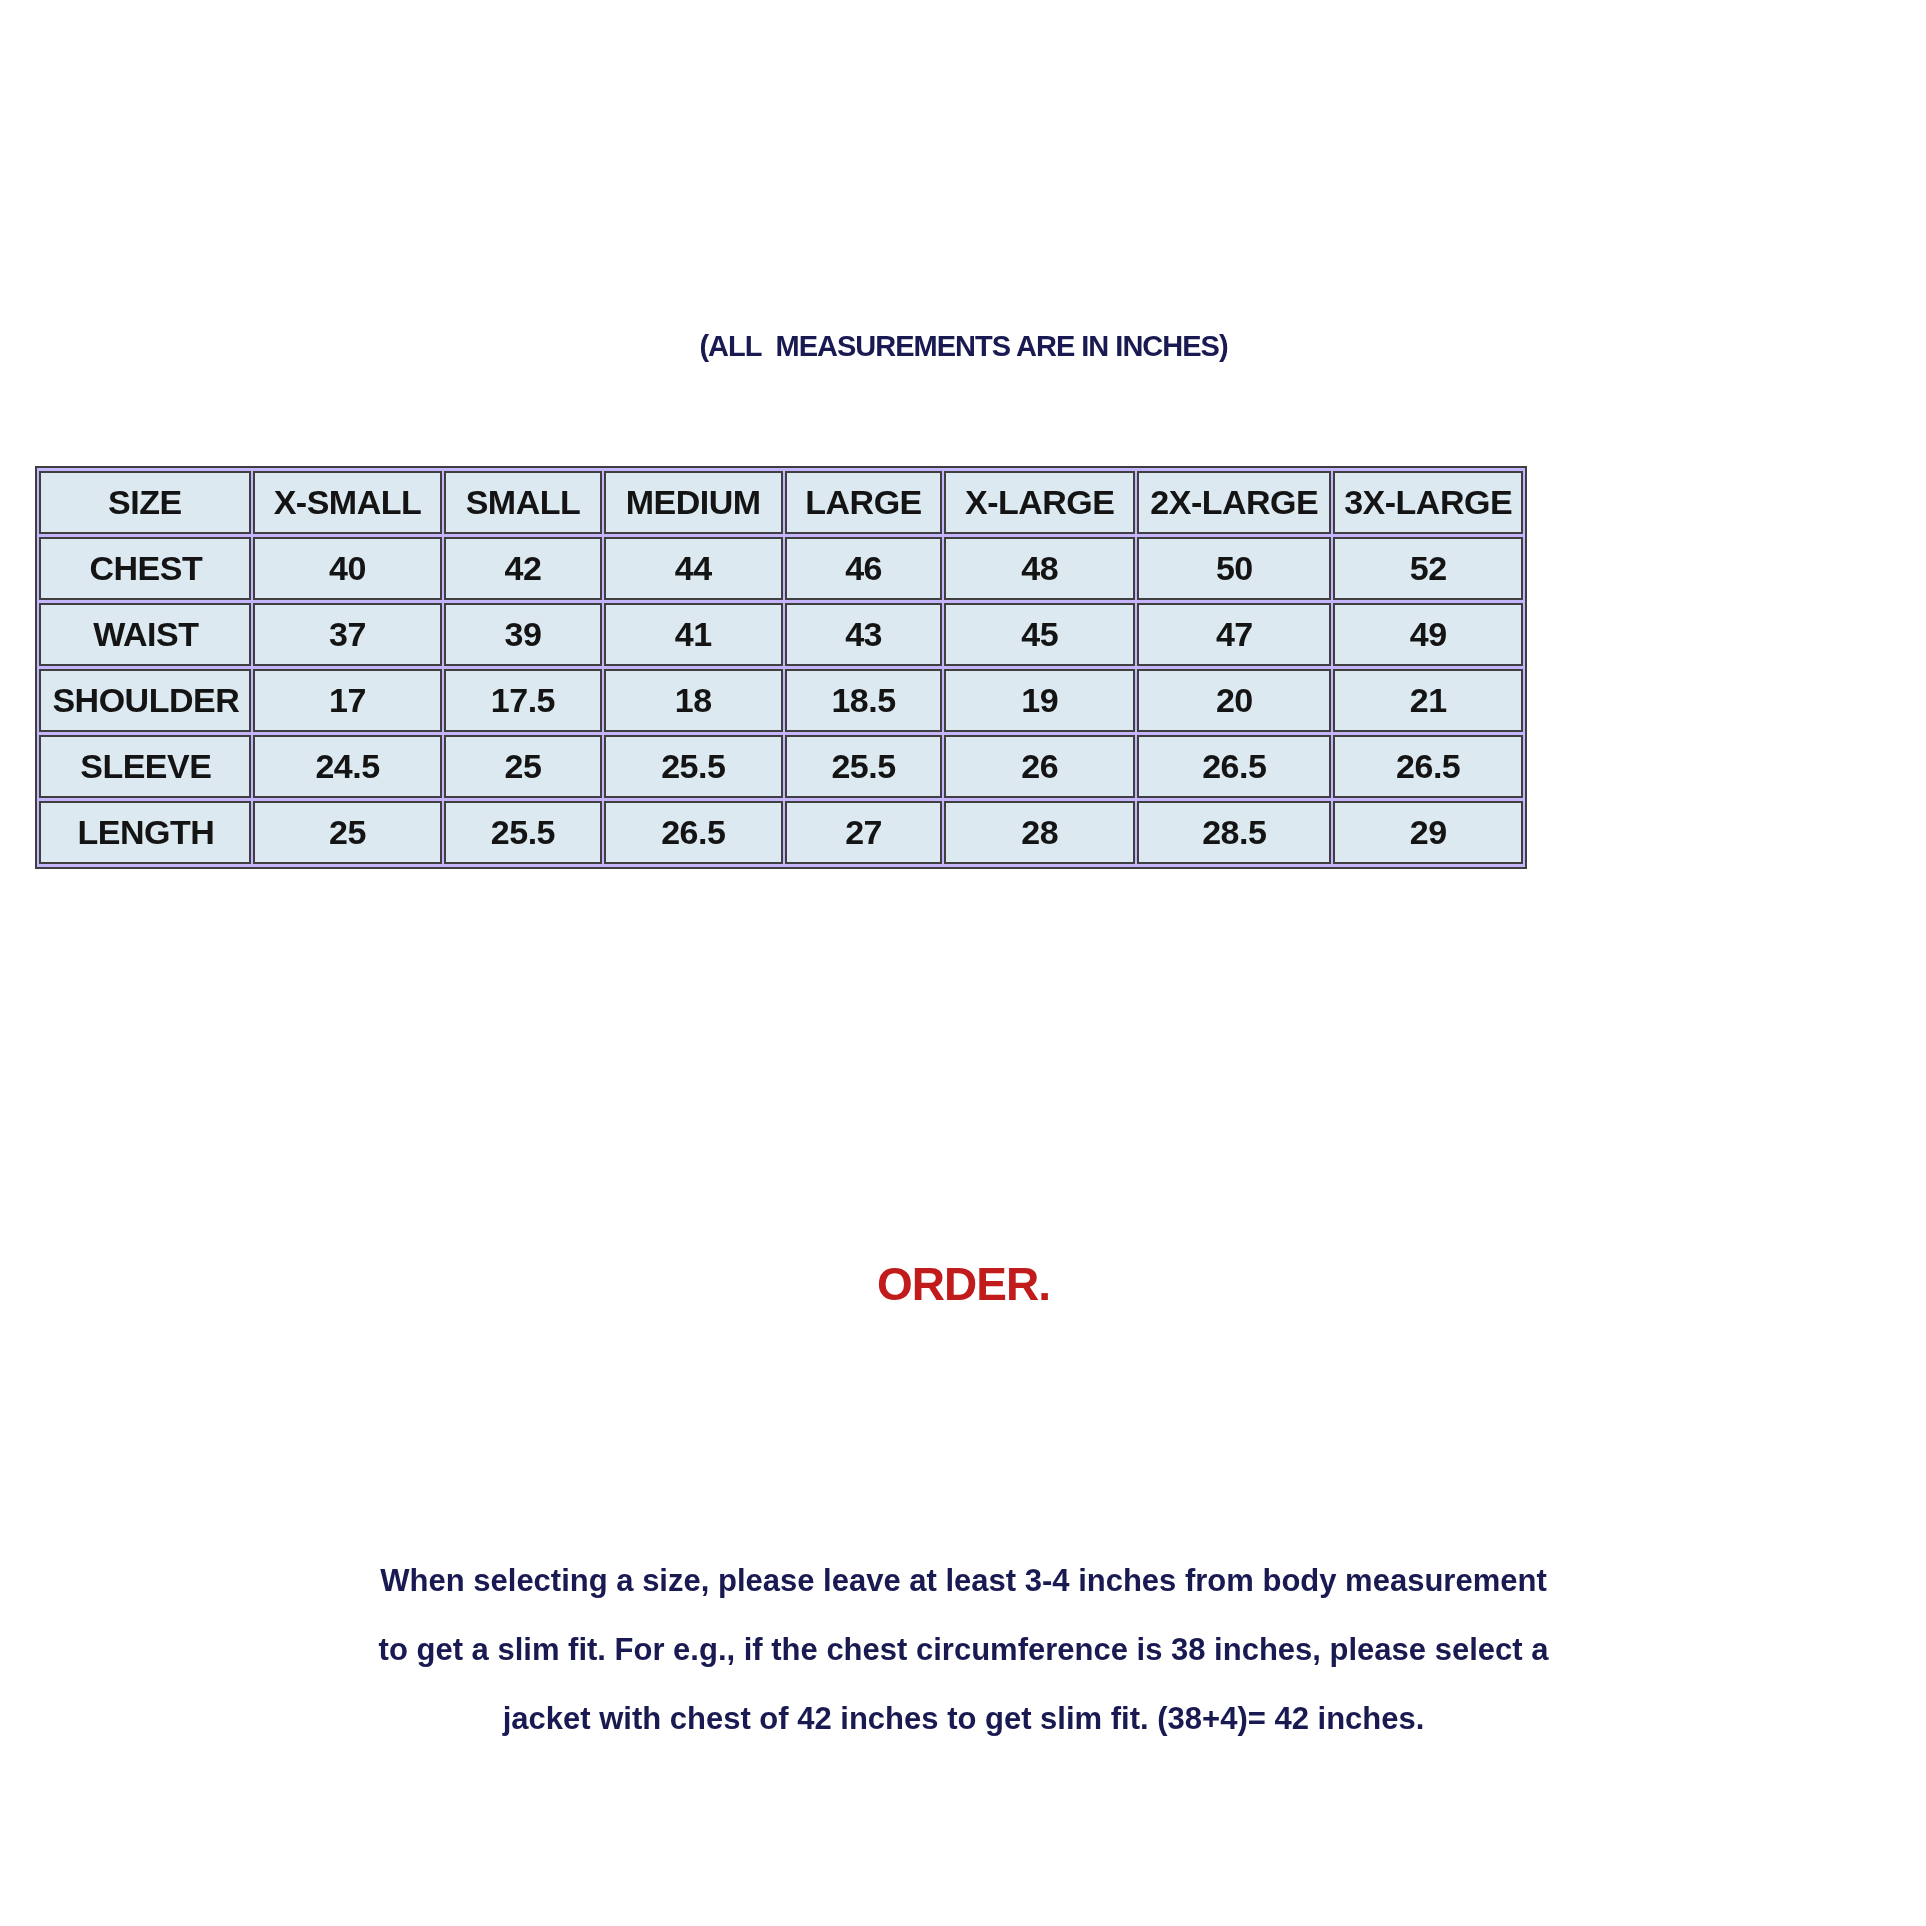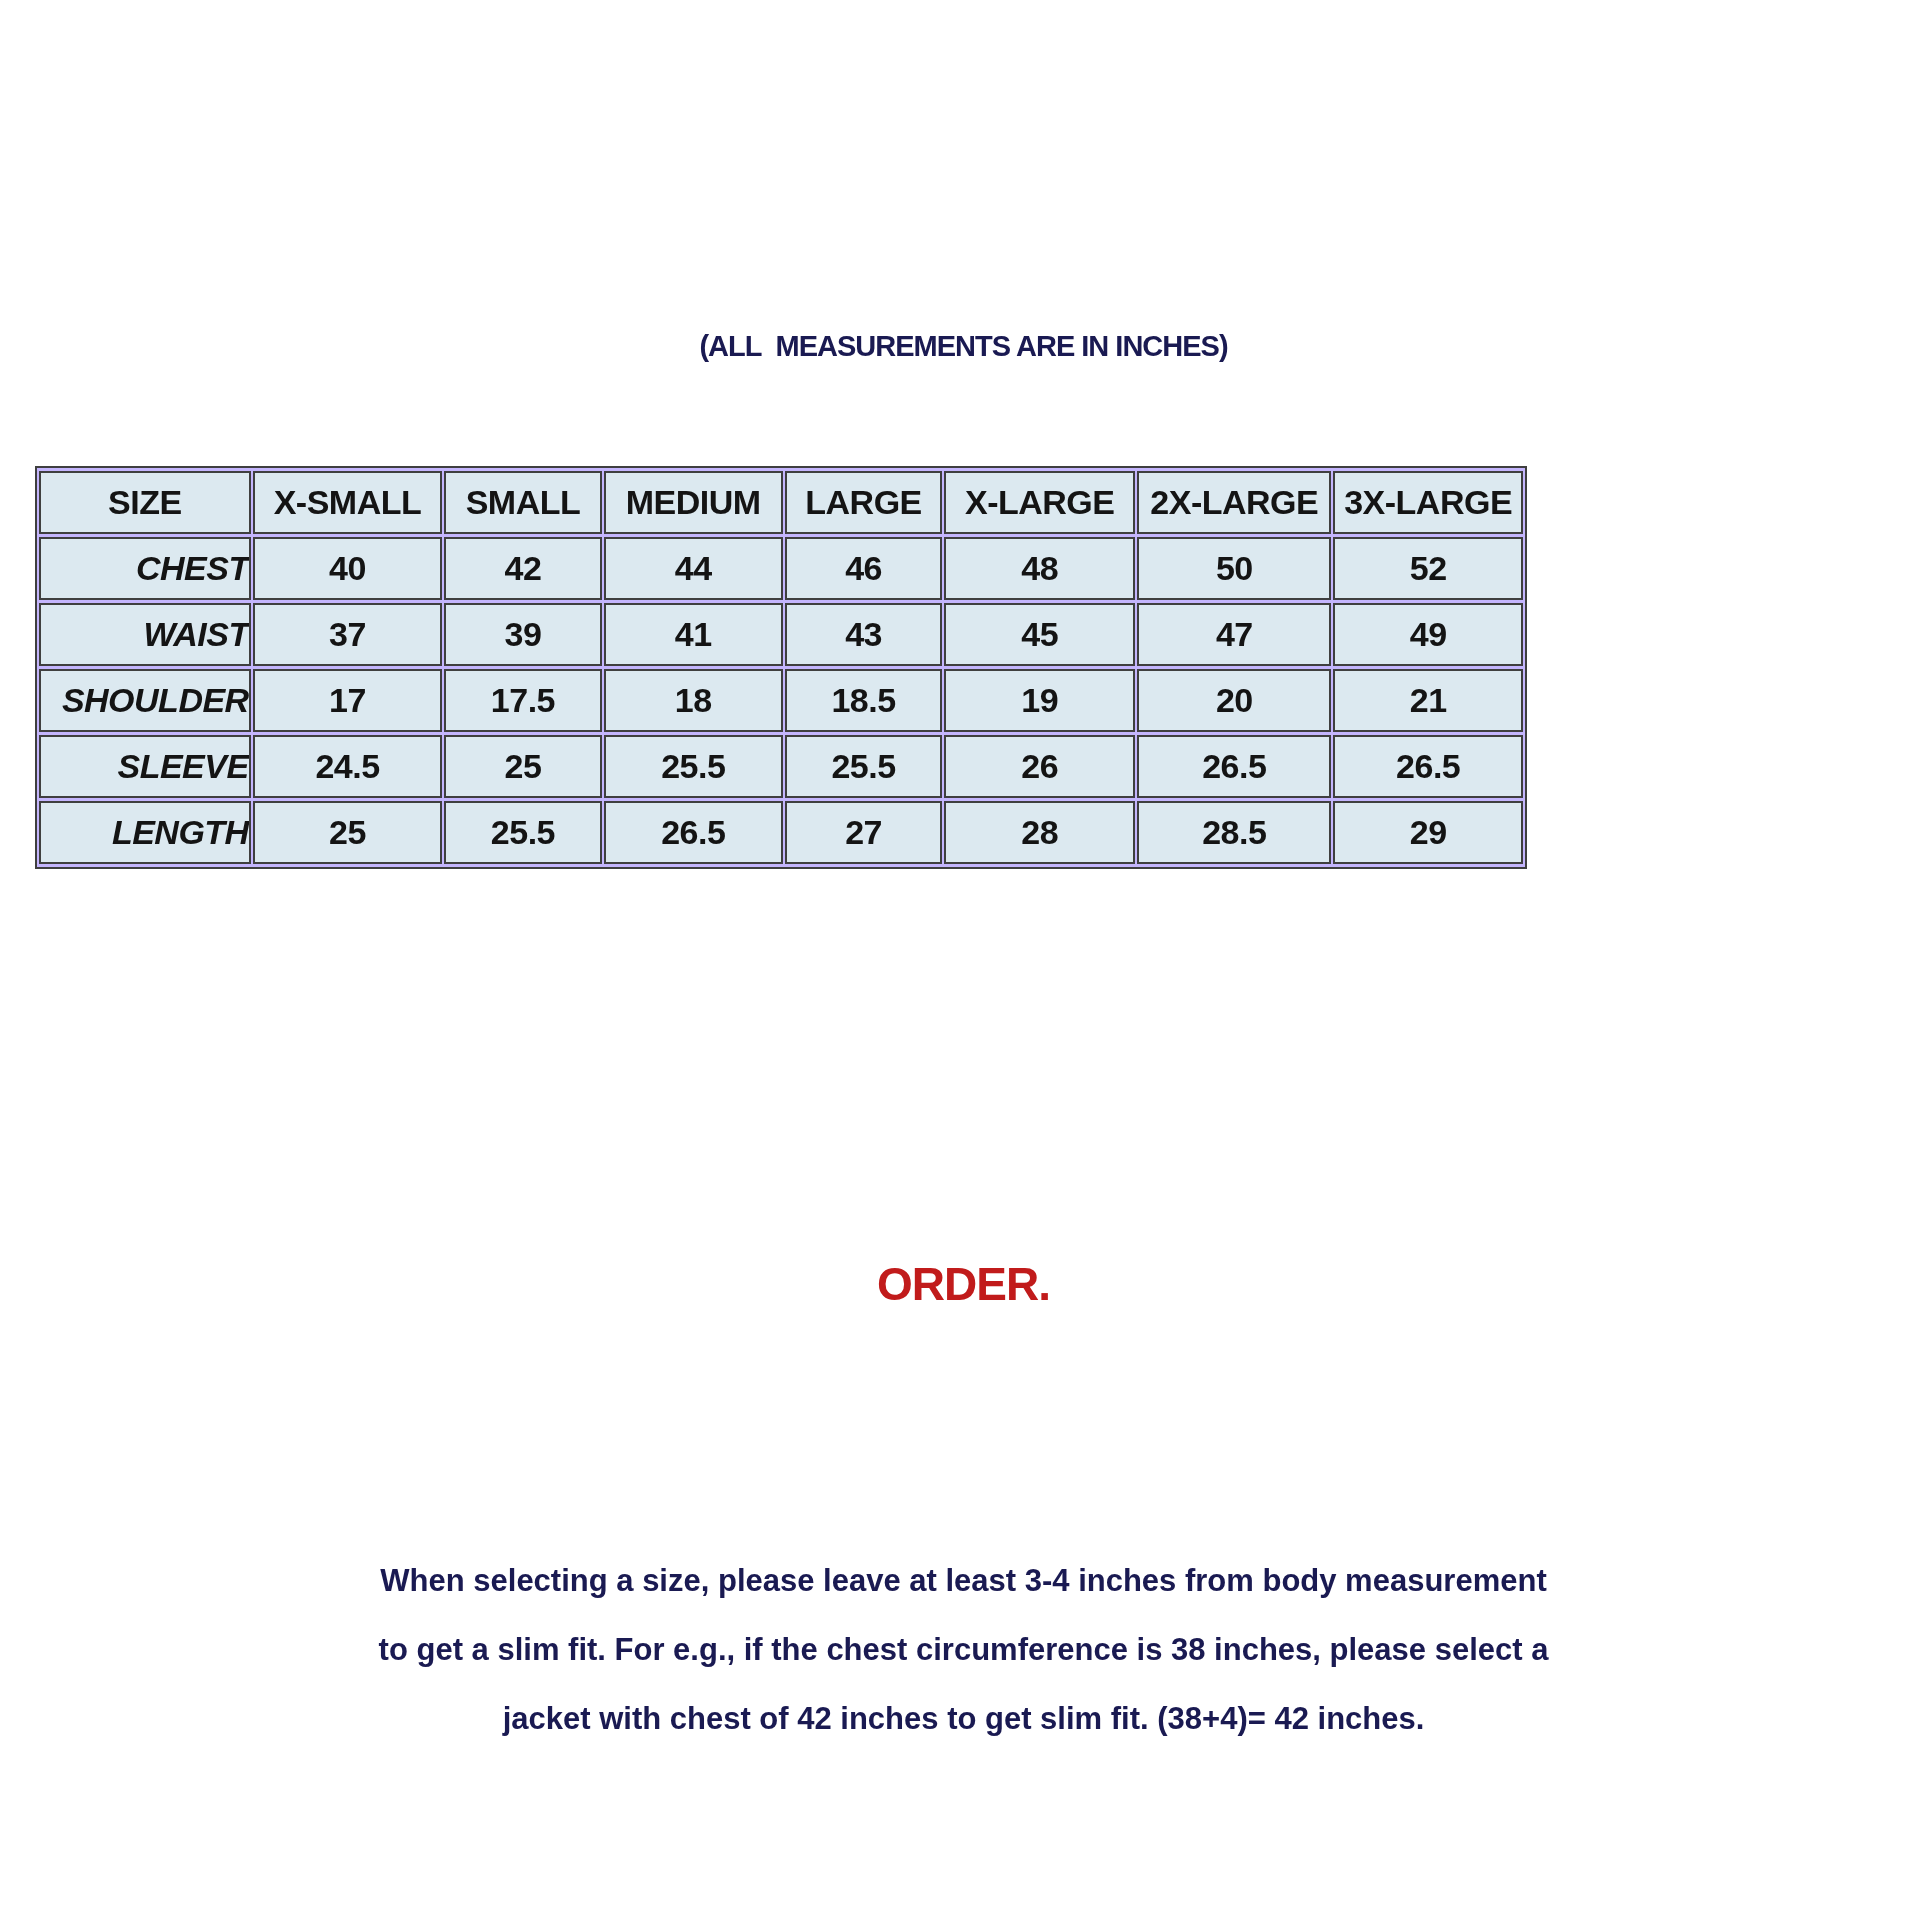--- a/index.html
+++ b/index.html
@@ -40,23 +40,22 @@
     font-size:34px;
     font-weight:bold;
     color:#141414;
     text-align:center;
     padding:0;
     letter-spacing:-0.5px;
     overflow:hidden;
     white-space:nowrap;
   }
   table.chart tbody th{
-    text-align:right;
+    text-align:center;
     padding-left:2px;
-    font-style:italic;
   }
   .textblock{
     position:absolute;left:0;width:100%;
     text-align:center;
     font-weight:bold;
   }
   .mandatory{
     top:1249px;
     font-size:46px;line-height:71px;
     color:var(--red);

